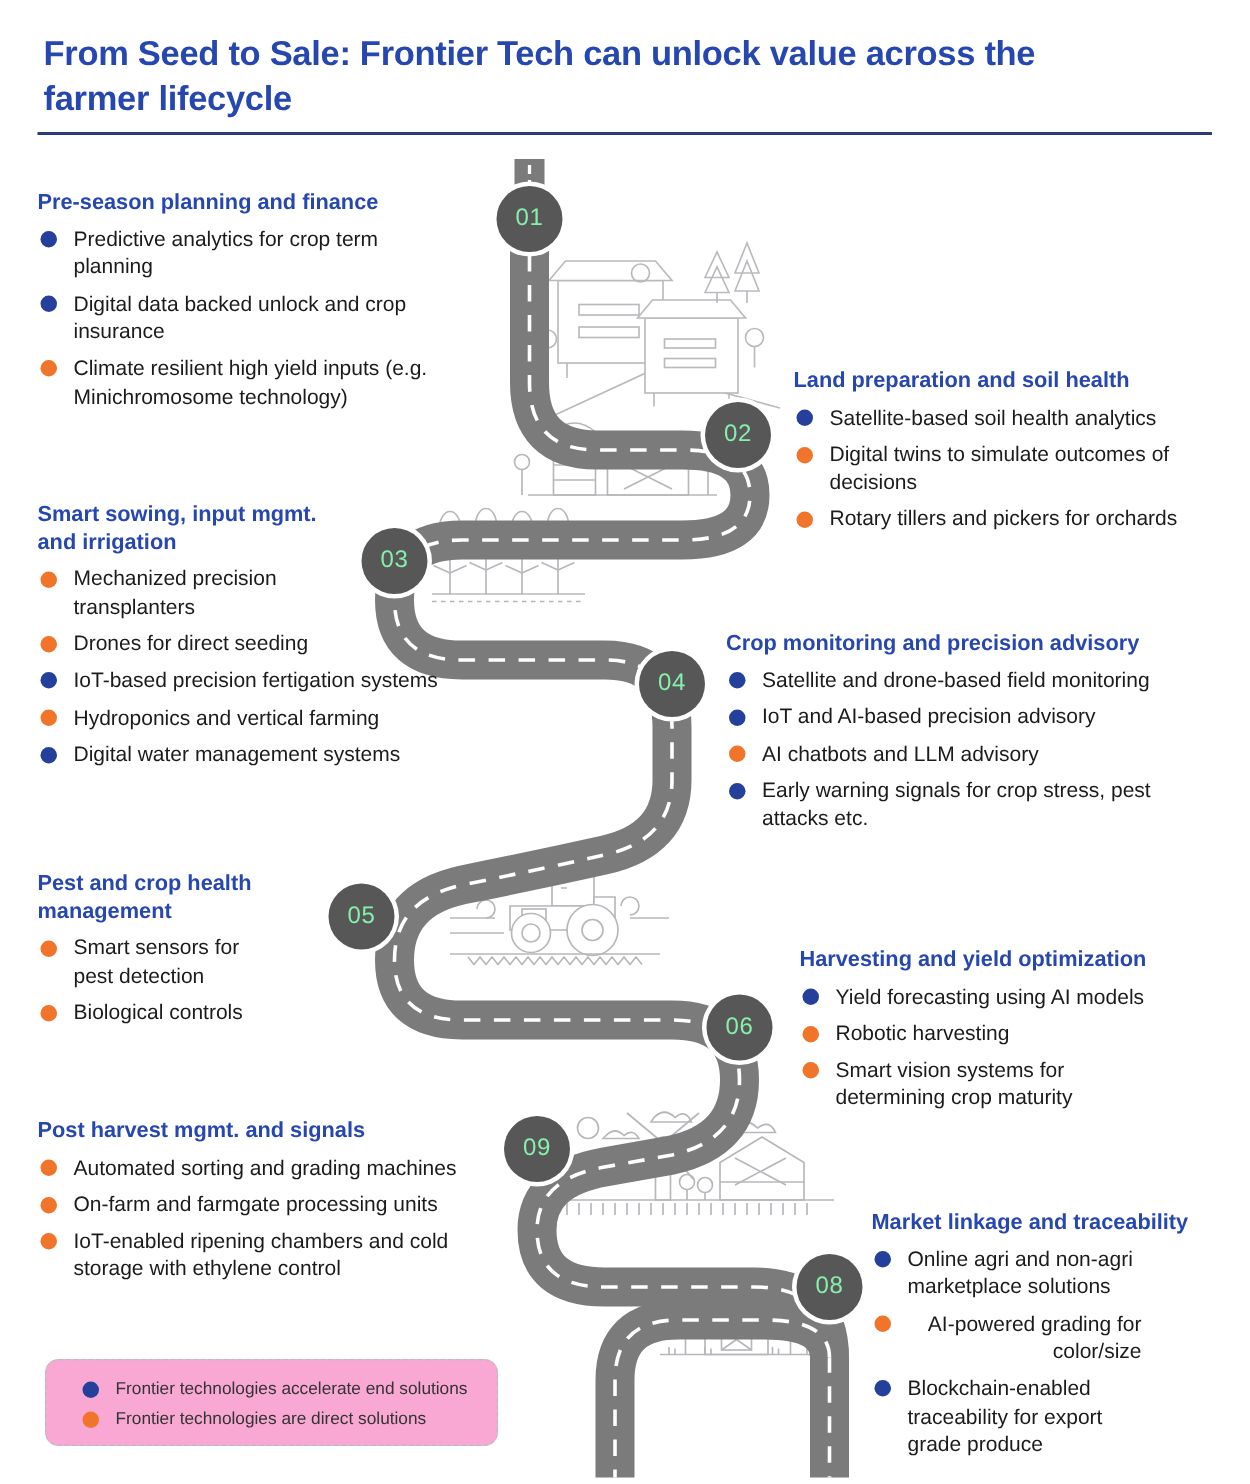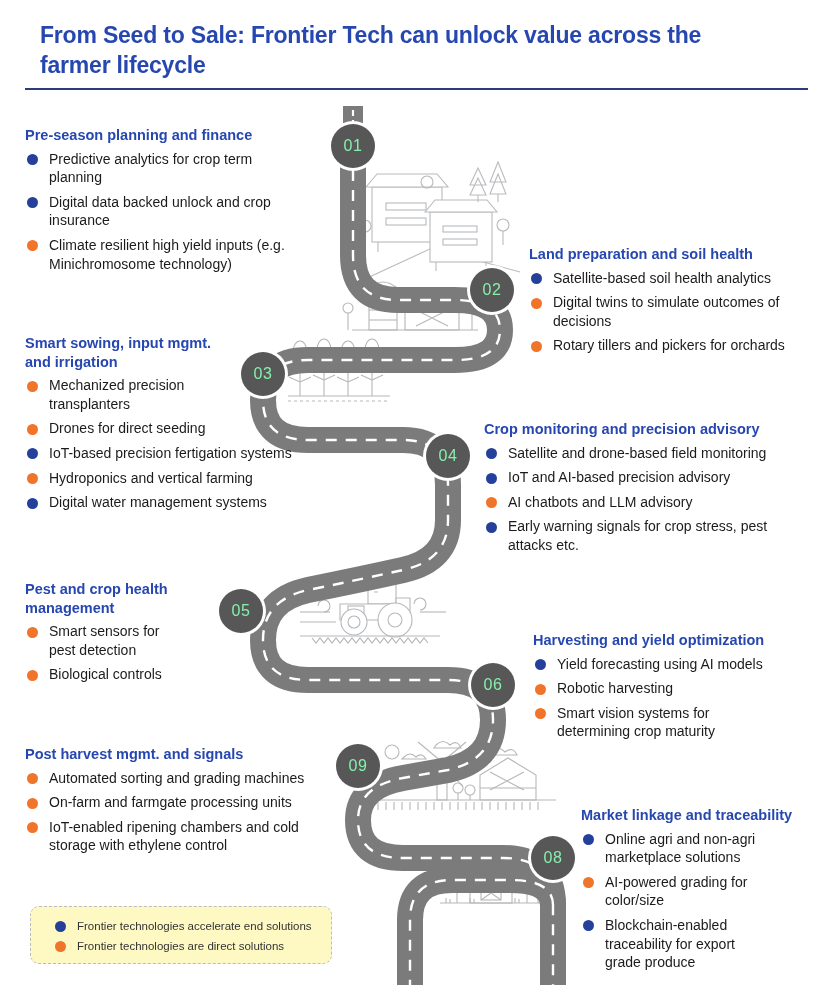--- a/index.html
+++ b/index.html
@@ -7,21 +7,21 @@
     width: 833px; height: 989px;
     background: #ffffff;
     font-family: "Liberation Sans", sans-serif;
     overflow: hidden;
   }
   #page { position: relative; width: 833px; height: 989px; background: #fff; }
 
   
   #header { position: absolute; left: 0; top: 0; width: 833px; }
   #page-title {
-    position: absolute; left: 40px; top: 20px; width: 700px;
+    position: absolute; left: 29px; top: 20px; width: 700px;
     color: #2747b0; font-size: 23px; font-weight: bold; line-height: 1.32;
     letter-spacing: -0.2px;
   }
   #header-rule {
     position: absolute; left: 25px; top: 88px; width: 783px; height: 2px;
     background: #2e3b7a;
   }
 
   
   #road-layer { position: absolute; left: 0; top: 0; width: 833px; height: 989px; }
@@ -50,21 +50,21 @@
     content: ""; position: absolute; left: 2px; top: 4.5px;
     width: 11px; height: 11px; border-radius: 50%;
     background: var(--dot, #24409a);
   }
   .bullet.blue { --dot: #24409a; }
   .bullet.orange { --dot: #f0742a; }
 
   
   #legend {
     position: absolute; left: 30px; top: 906px; width: 302px; height: 58px;
-    background: #fef9c3; border: 1.5px dashed #b9bcc4; border-radius: 9px;
+    background: #f9a8d4; border: 1.5px dashed #b9bcc4; border-radius: 9px;
     padding: 9px 12px;
   }
   .legend-row {
     position: relative; padding-left: 34px; font-size: 11.5px;
     color: #333333; line-height: 20px; height: 20px;
   }
   .legend-row::before {
     content: ""; position: absolute; left: 12px; top: 5px;
     width: 11px; height: 11px; border-radius: 50%;
     background: var(--dot, #24409a);
@@ -364,21 +364,21 @@
       <li class="bullet orange">Automated sorting and grading machines</li>
       <li class="bullet orange">On-farm and farmgate processing units</li>
       <li class="bullet orange" style="width:300px;">IoT-enabled ripening chambers and cold storage with ethylene control</li>
     </ul>
   </div>
 
   <div class="section" style="left:581px; top:806px; width:240px;">
     <div class="sec-head">Market linkage and traceability</div>
     <ul class="bullets">
       <li class="bullet blue" style="width:185px;">Online agri and non-agri marketplace solutions</li>
-      <li class="bullet orange" style="width:180px;">AI-powered grading for color/size</li>
+      <li class="bullet orange" style="width:180px;text-align:right;">AI-powered grading for color/size</li>
       <li class="bullet blue" style="width:175px;">Blockchain-enabled traceability for export grade produce</li>
     </ul>
   </div>
 
   <div id="legend">
     <div class="legend-row blue">Frontier technologies accelerate end solutions</div>
     <div class="legend-row orange">Frontier technologies are direct solutions</div>
   </div>
 
 </div>

